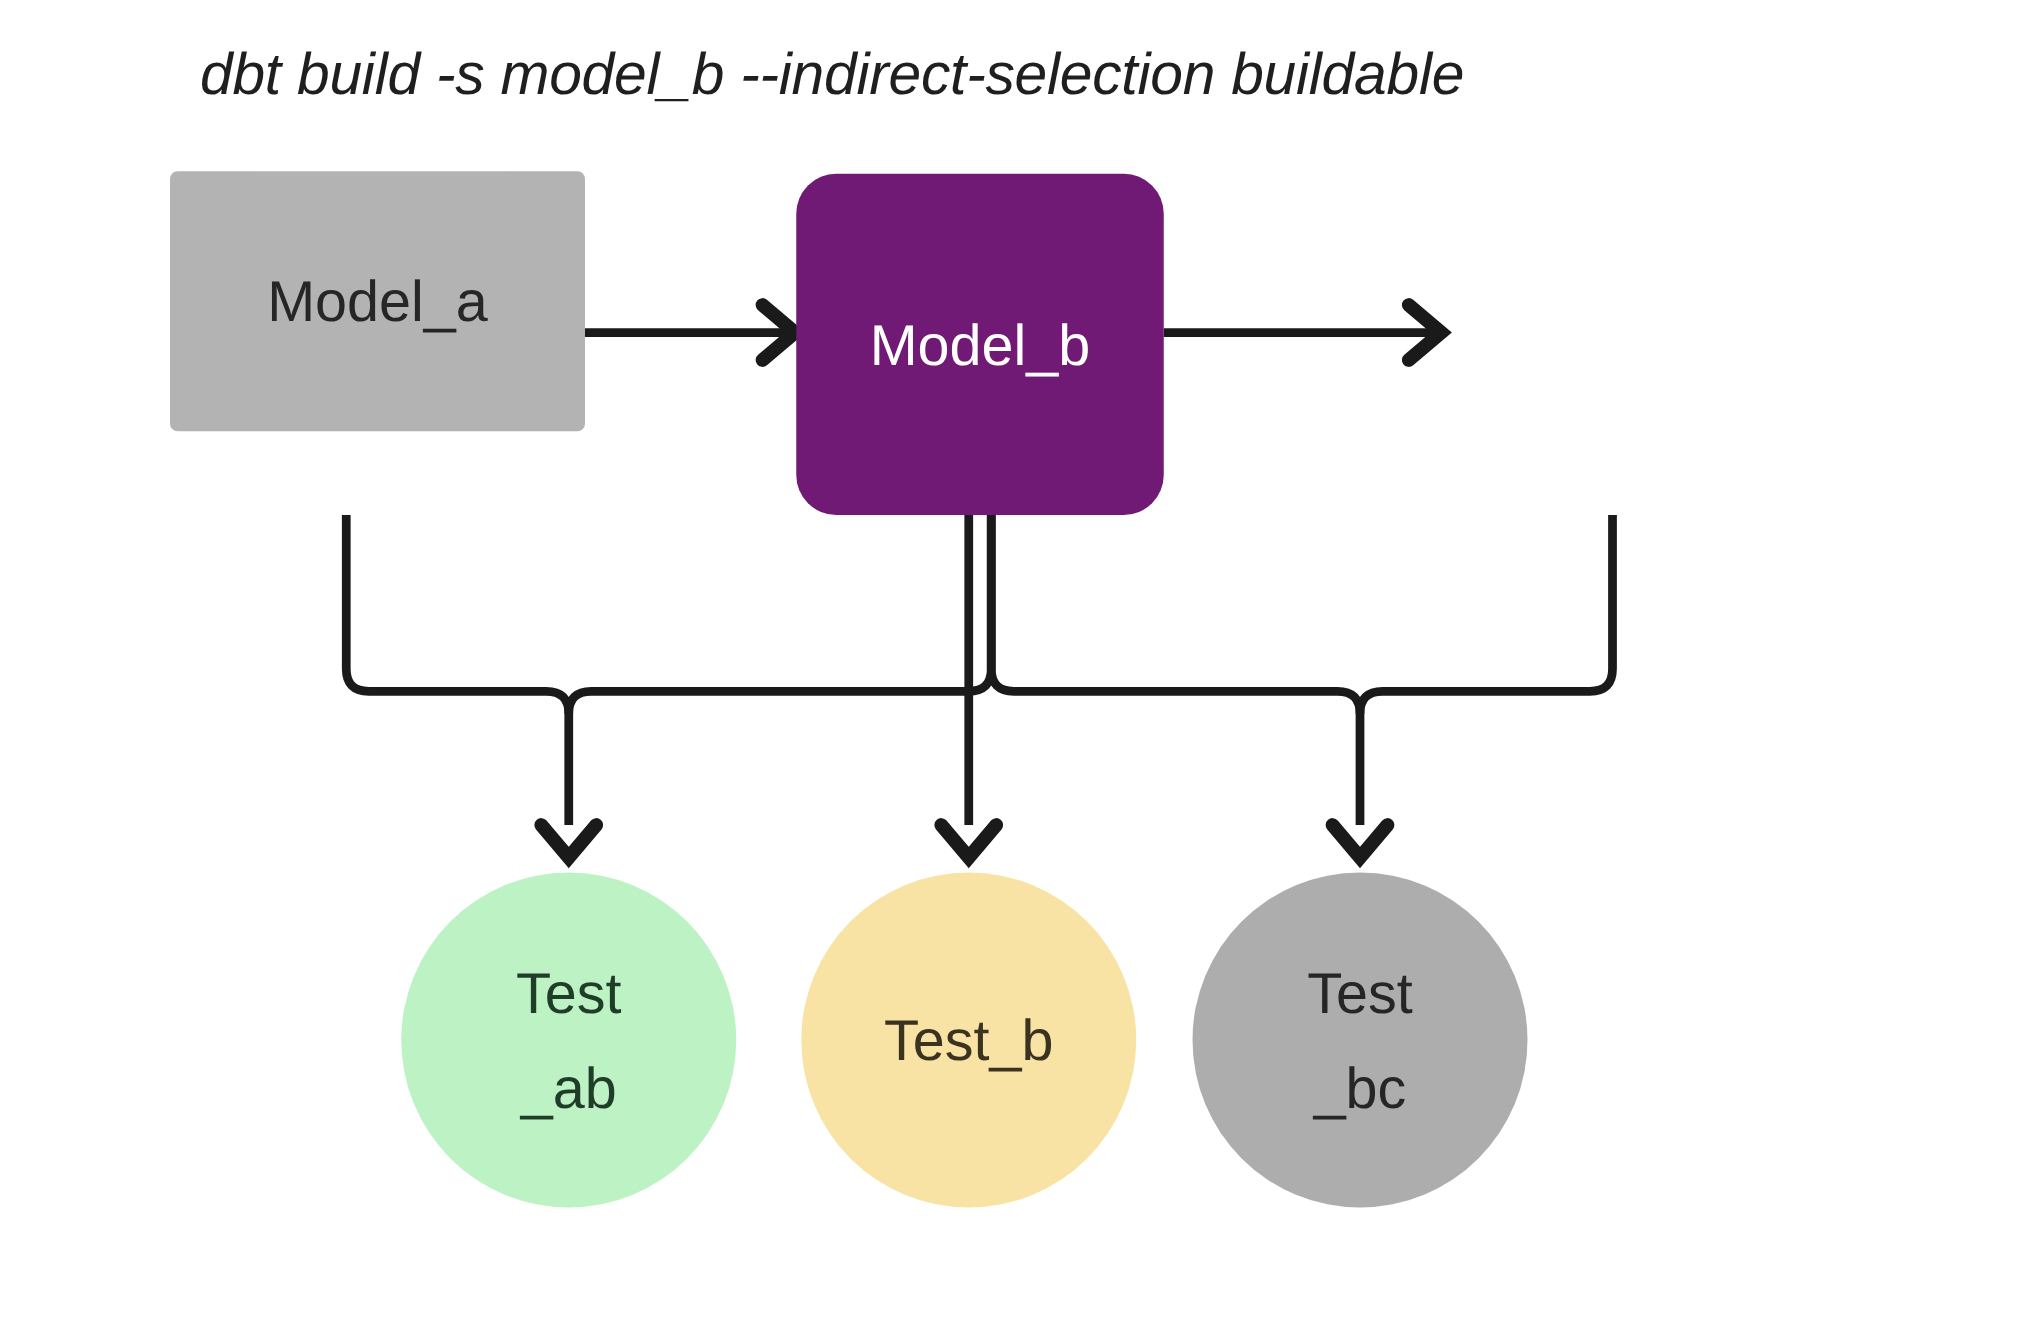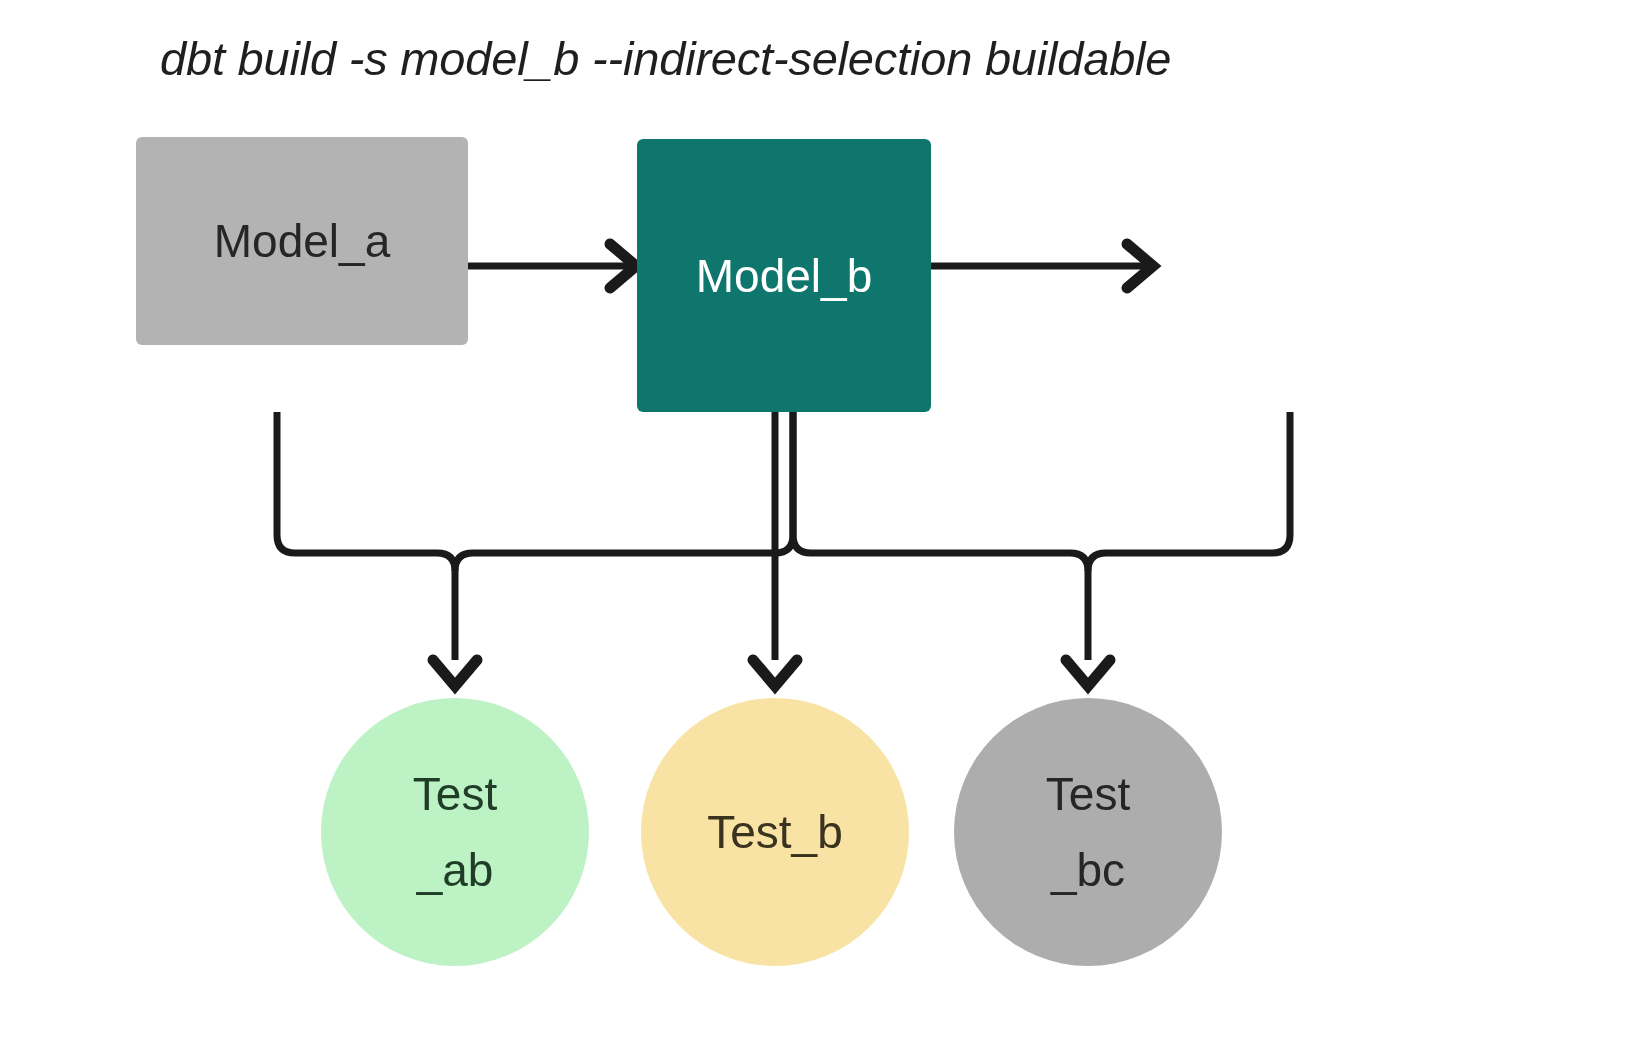--- a/index.html
+++ b/index.html
@@ -121,21 +121,21 @@
       <g>
         <path d="M 1290,412 L 1290,535 Q 1290,553 1272,553 L 1106,553 Q 1088,553 1088,571"></path>
       </g>
     </g>
   </svg>
 
   <div class="node-box" style="left:120px; top:137px; width:332px; height:208px; background:#b3b3b3; color:#262626;margin-left:16px;">
     <span class="node-label">Model_a</span>
   </div>
 
-  <div class="node-box" style="left:637px; top:139px; width:294px; height:273px; background:#0f766e; color:#ffffff;">
+  <div class="node-box" style="left:637px; top:139px; width:294px; height:273px; background:#701a75; color:#ffffff;border-radius:32px;">
     <span class="node-label">Model_b</span>
   </div>
 
 
   <div class="node-circle two-line" style="left:321px; top:698px; width:268px; height:268px; background:#bdf2c4; color:#1f3d27;">
     <span class="line">Test</span>
     <span class="line">_ab</span>
   </div>
 
   <div class="node-circle" style="left:641px; top:698px; width:268px; height:268px; background:#f9e3a4; color:#3a3320;">

